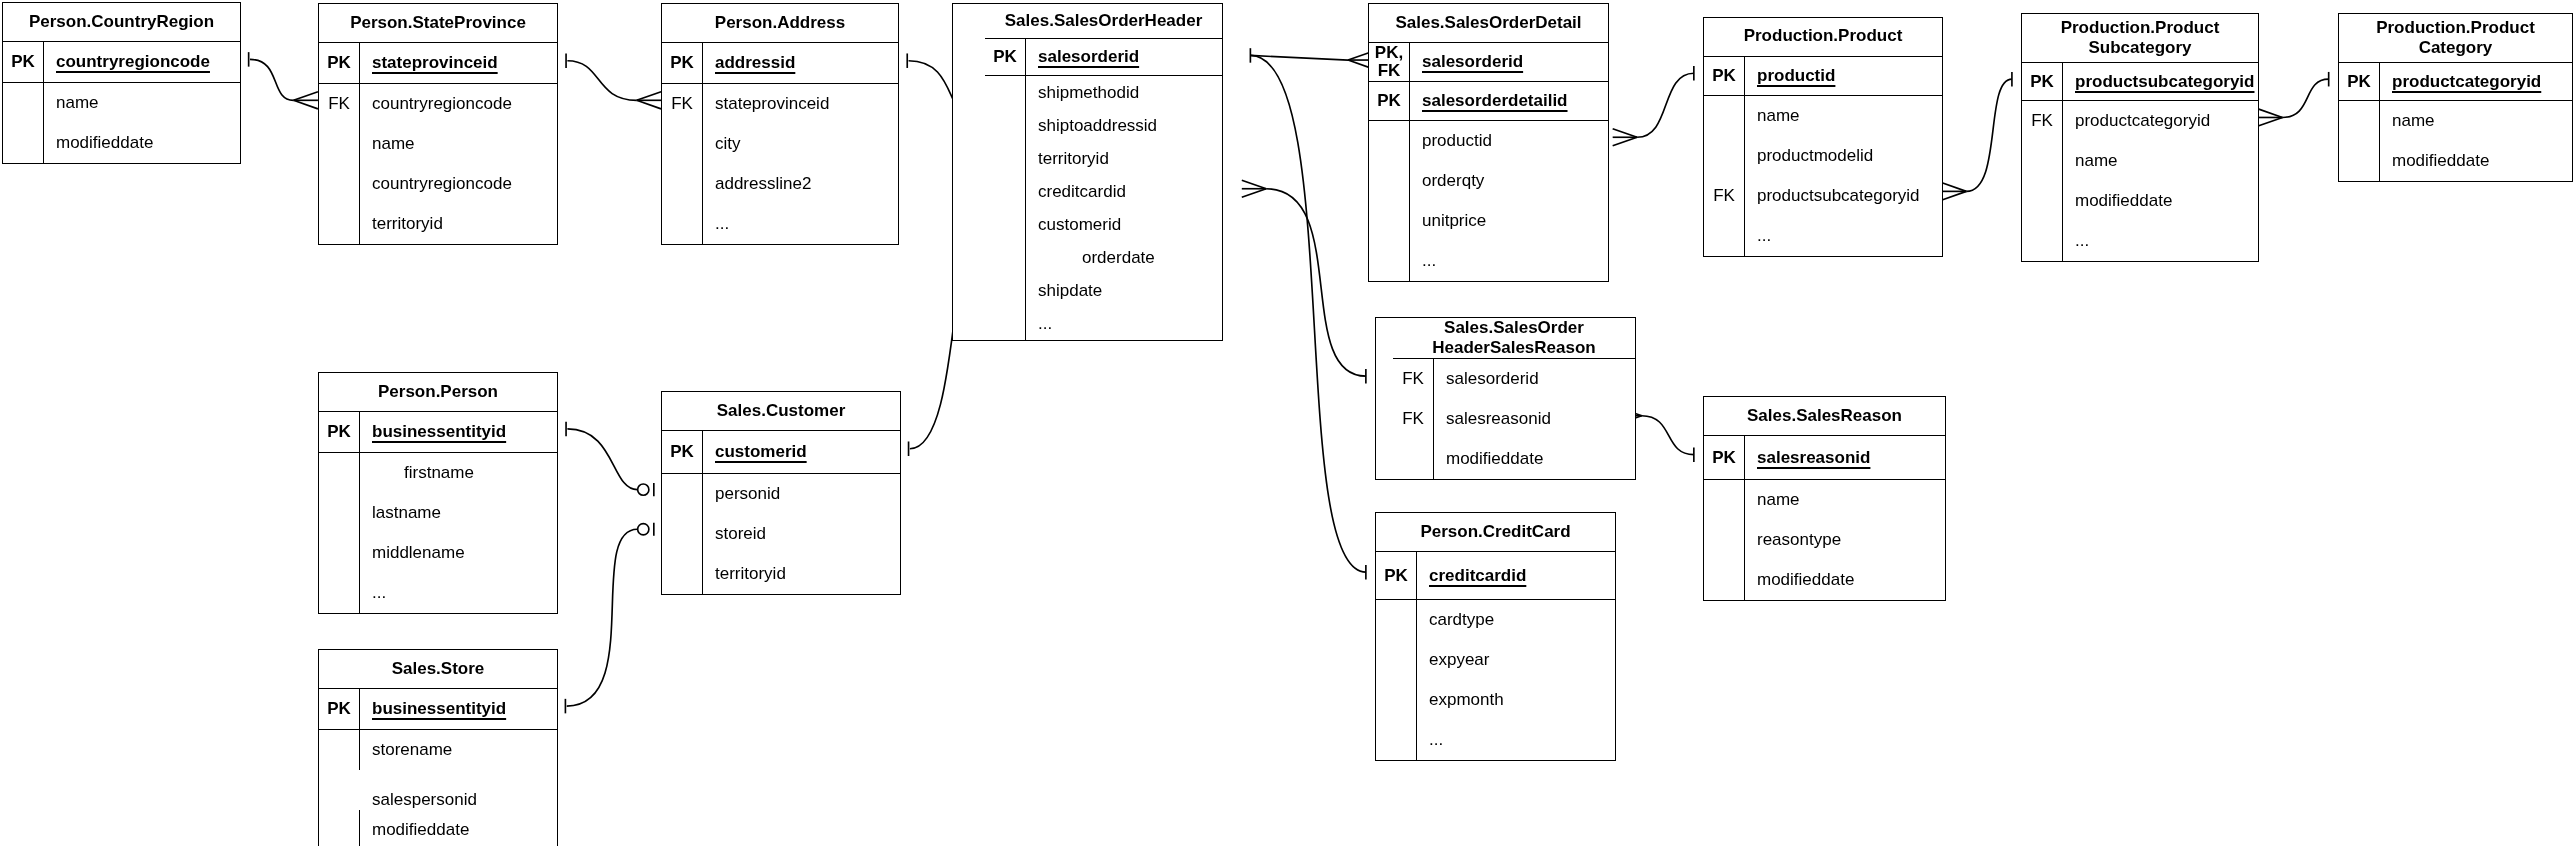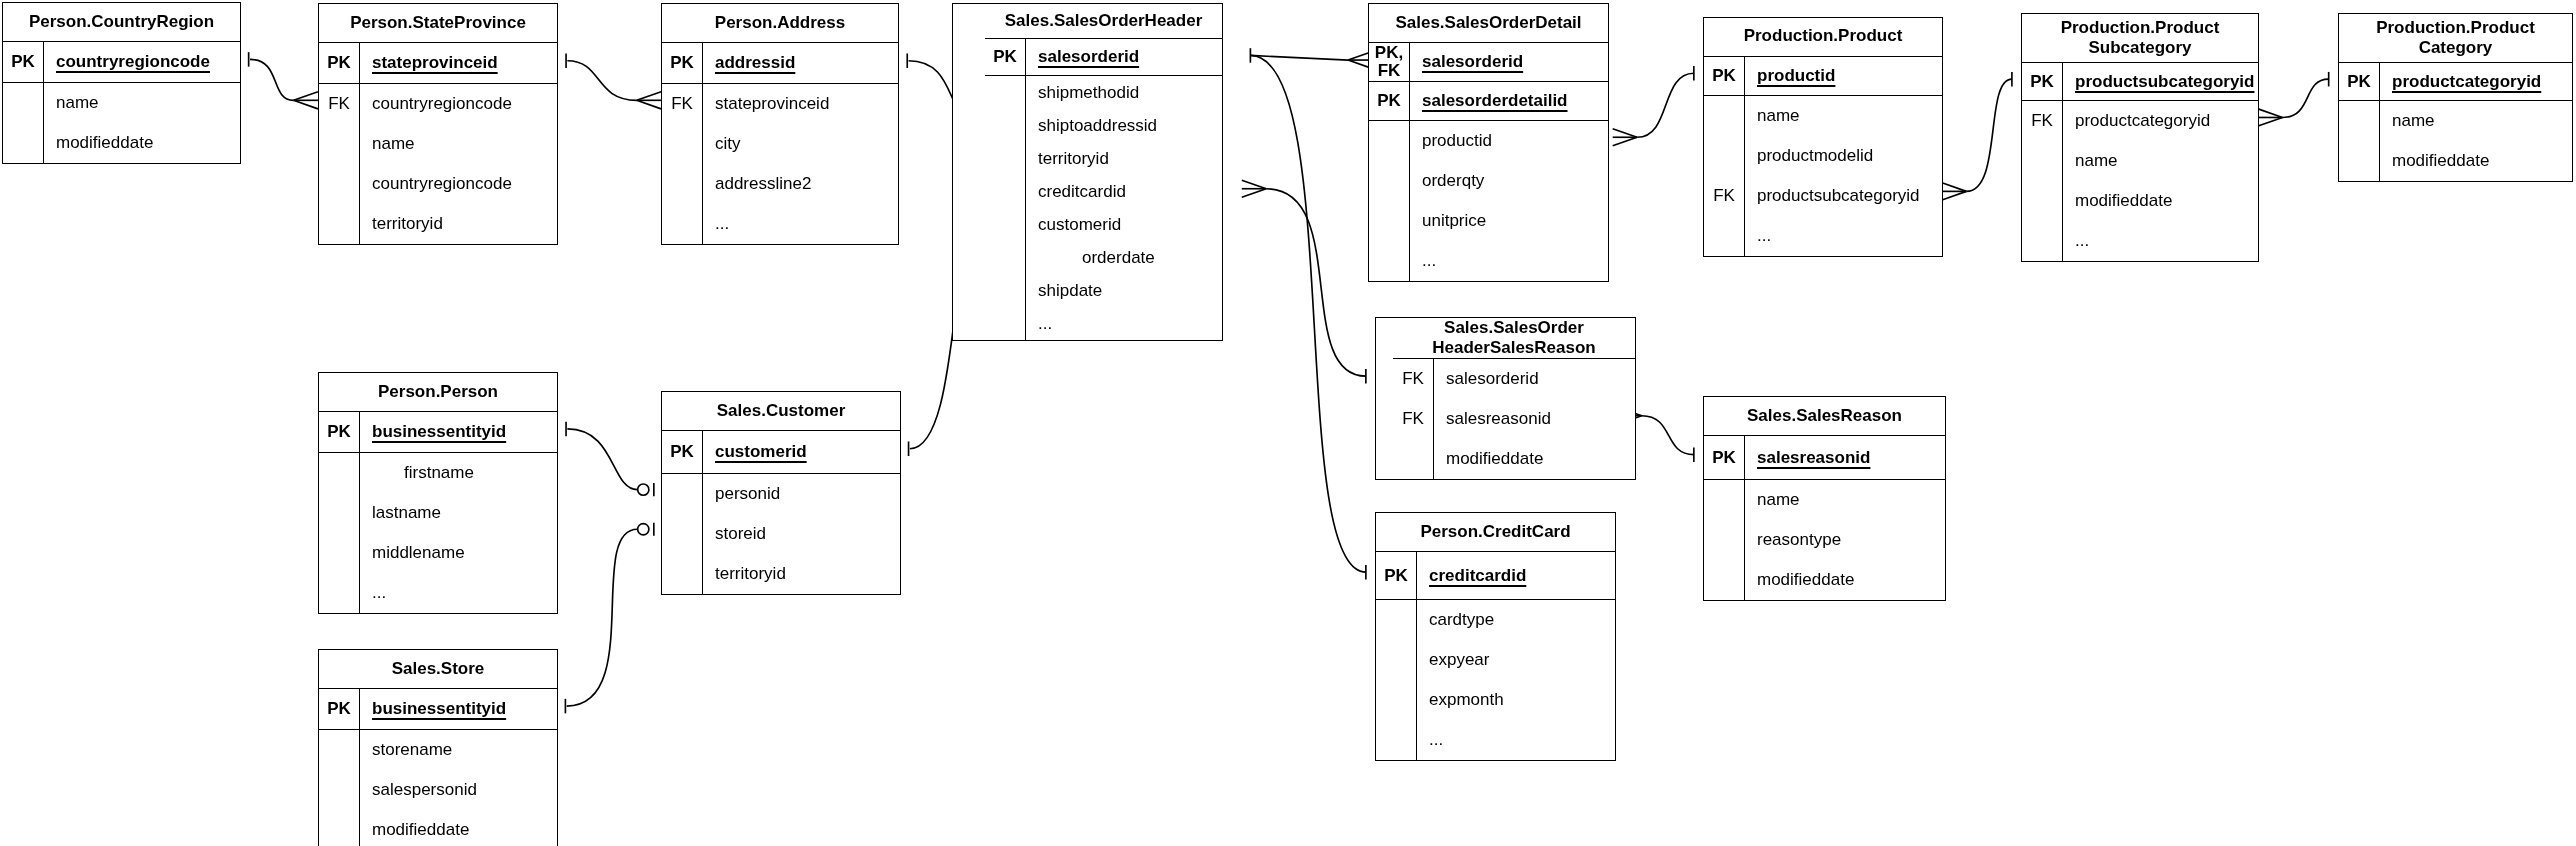--- a/index.html
+++ b/index.html
@@ -371,21 +371,21 @@
     <div class="table" style="left: 318px; top: 649px; width: 238px;">
       <div class="t-title" style="height: 38px;">Sales.Store</div>
       <div class="t-row keyrow" style="height: 40px;">
         <div class="t-key pk">PK</div>
         <div class="t-field pk">businessentityid</div>
       </div>
       <div class="t-row" style="height: 40px;">
         <div class="t-key"></div>
         <div class="t-field">storename</div>
       </div>
-      <div class="t-row" style="height: 40px;">
+      <div class="t-row" style="height: 40px; align-items: flex-end;">
         <div class="t-key"></div>
         <div class="t-field">salespersonid</div>
       </div>
       <div class="t-row" style="height: 40px;">
         <div class="t-key"></div>
         <div class="t-field">modifieddate</div>
       </div>
     </div>
     <div class="table" style="left: 1375px; top: 317px; width: 242px; padding-left: 17px;">
       <div class="t-title" style="height: 40px;">Sales.SalesOrder

